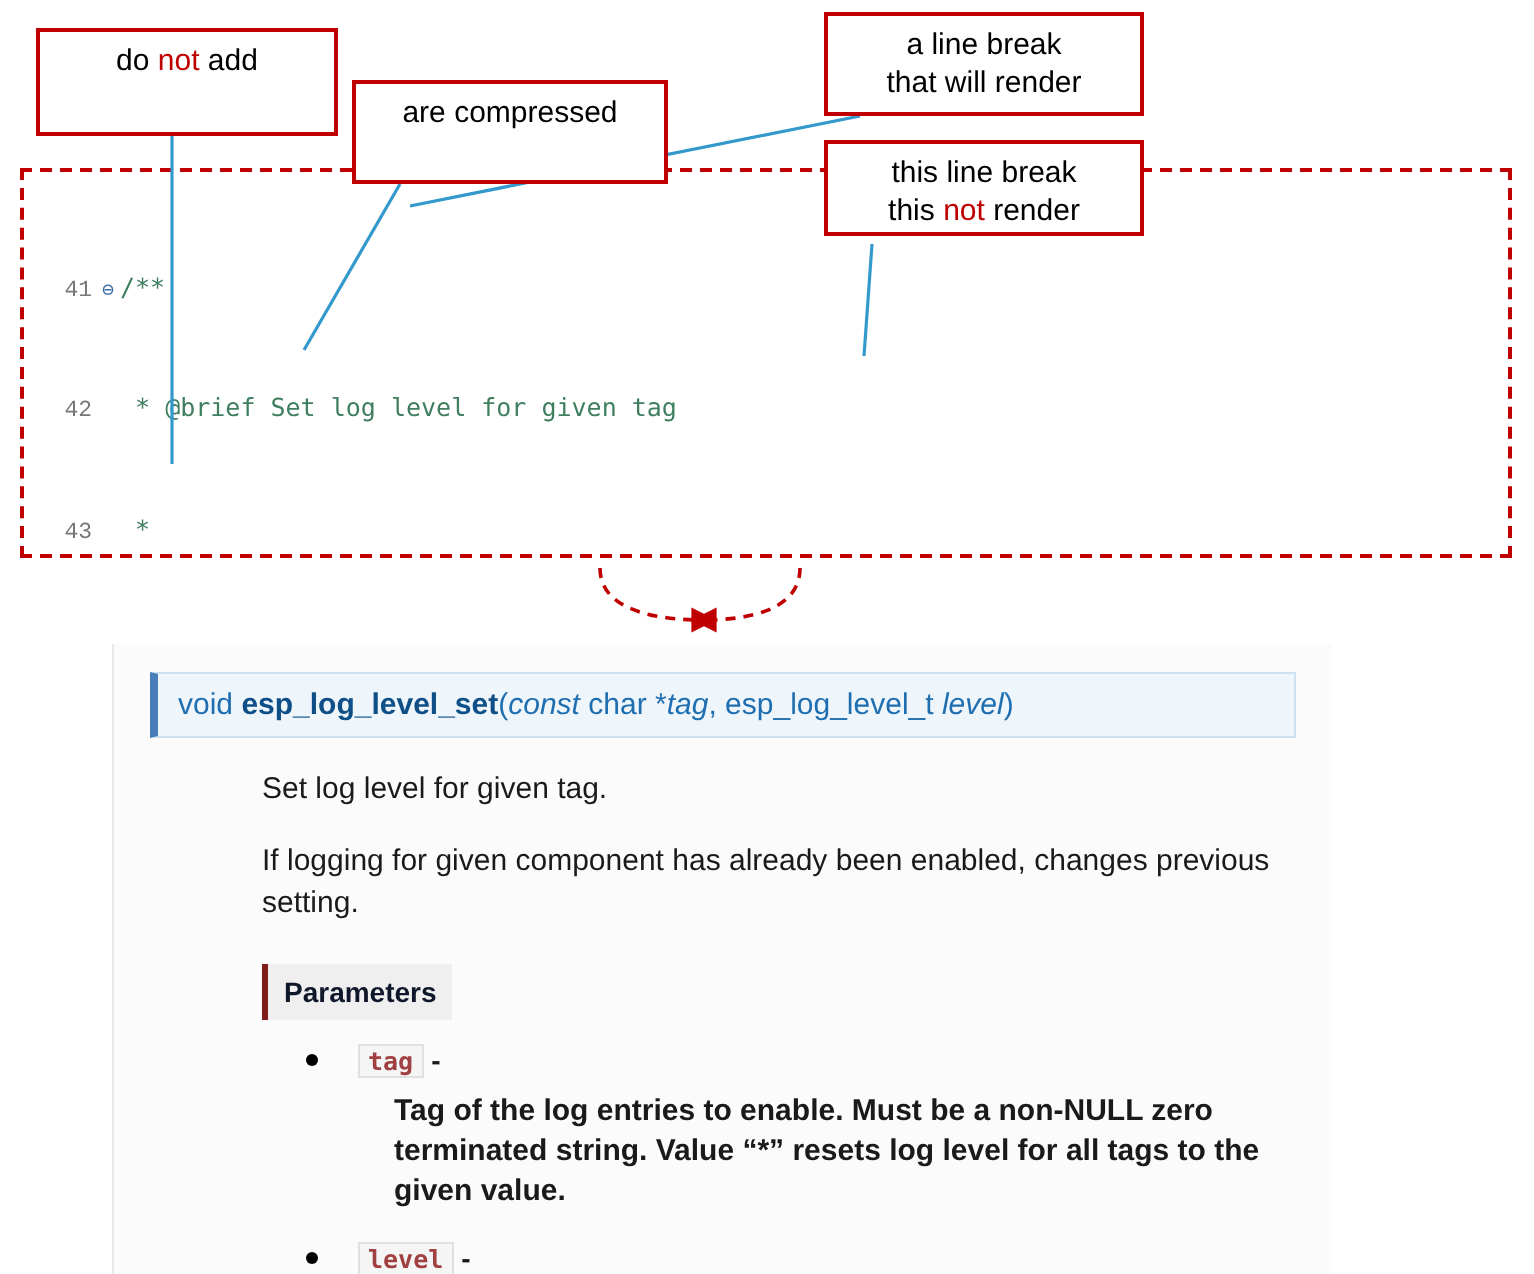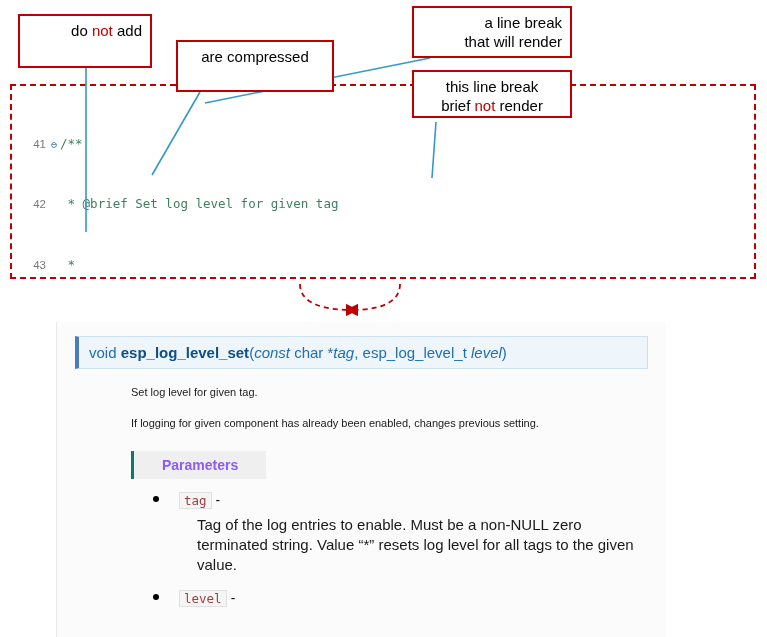--- a/index.html
+++ b/index.html
@@ -28,36 +28,34 @@
     box-sizing: border-box;
     z-index: 30;
   }
   .callout .hl {
     color: #c00000;
   }
 
   #callout-no-datatype {
     left: 18px;
     top: 14px;
-    width: 134px;
+    width: 151px;
     height: 54px;
-    text-align: right;
   }
   #callout-whitespace {
     left: 176px;
     top: 40px;
     width: 158px;
     height: 52px;
   }
   #callout-linebreak-render {
     left: 412px;
     top: 6px;
     width: 160px;
     height: 52px;
-    text-align: right;
   }
   #callout-linebreak-norender {
     left: 412px;
     top: 70px;
     width: 160px;
     height: 48px;
   }
 
   
   #leaders {
@@ -94,21 +92,21 @@
     display: flex;
     align-items: baseline;
     height: 15.2px;
   }
   .ln {
     width: 34px;
     min-width: 34px;
     text-align: right;
     color: #787878;
     padding-right: 2px;
-    font-family: Liberation Sans, sans-serif;
+    font-family: Liberation Mono, monospace;
     font-size: 11.5px;
   }
   .fold {
     width: 12px;
     min-width: 12px;
     text-align: center;
     color: #3a6ea5;
     font-size: 10px;
   }
   .code-text {
@@ -150,43 +148,44 @@
     color: #1f6fb0;
     font-family: "Liberation Sans", sans-serif;
   }
   #doc-signature .sig-kw { color: #1f6fb0; }
   #doc-signature .sig-name { font-weight: bold; color: #0d4f86; }
   #doc-signature .sig-type-it { font-style: italic; color: #1f6fb0; }
   #doc-signature .sig-param-it { font-style: italic; color: #1f6fb0; }
 
   .doc-para {
     margin: 16px 18px 0 74px;
-    font-size: 11px;
+    font-size: 15px;
     color: #1a1a1a;
     line-height: 1.35;
   }
   #params-header {
     margin: 20px 18px 0 74px;
     display: inline-block;
     background: #efefef;
-    border-left: 3px solid #0f766e;
-    padding: 6px 28px;
+    border-left: 3px solid #7f1d1d;
+    padding: 6px 8px;
     font-size: 14px;
     font-weight: bold;
-    color: #8b5cf6;
+    color: #0f172a;
   }
   #params-list {
     margin: 12px 18px 0 96px;
     padding: 0;
     list-style: none;
   }
   #params-list li {
     margin-bottom: 14px;
     position: relative;
     padding-left: 26px;
+    font-weight: bold;
   }
   #params-list li .bullet {
     position: absolute;
     left: 0;
     top: 5px;
     width: 6px;
     height: 6px;
     background: #000000;
     border-radius: 50%;
   }
@@ -223,21 +222,21 @@
   <div>are  compressed</div>
 </div>
 
 <div class="callout" id="callout-linebreak-render">
   <div>a line break</div>
   <div>that will render</div>
 </div>
 
 <div class="callout" id="callout-linebreak-norender">
   <div>this line break</div>
-  <div><span>brief </span><span class="hl">not</span><span> render</span></div>
+  <div><span>this </span><span class="hl">not</span><span> render</span></div>
 </div>
 
 <svg id="leaders">
 
   <line x1="86" y1="68" x2="86" y2="232" stroke="#3399cc" stroke-width="1.6"></line>
 
   <line x1="200" y1="92" x2="152" y2="175" stroke="#3399cc" stroke-width="1.6"></line>
 
   <line x1="430" y1="58" x2="205" y2="103" stroke="#3399cc" stroke-width="1.6"></line>
 

